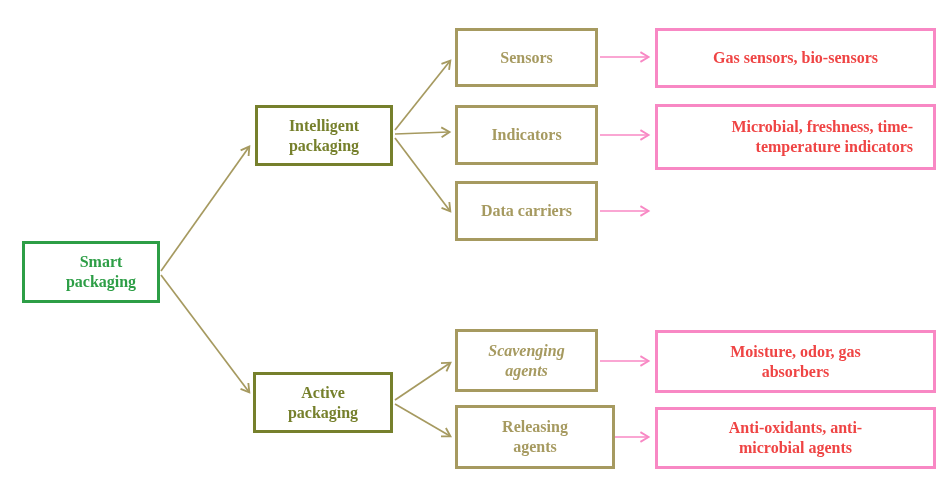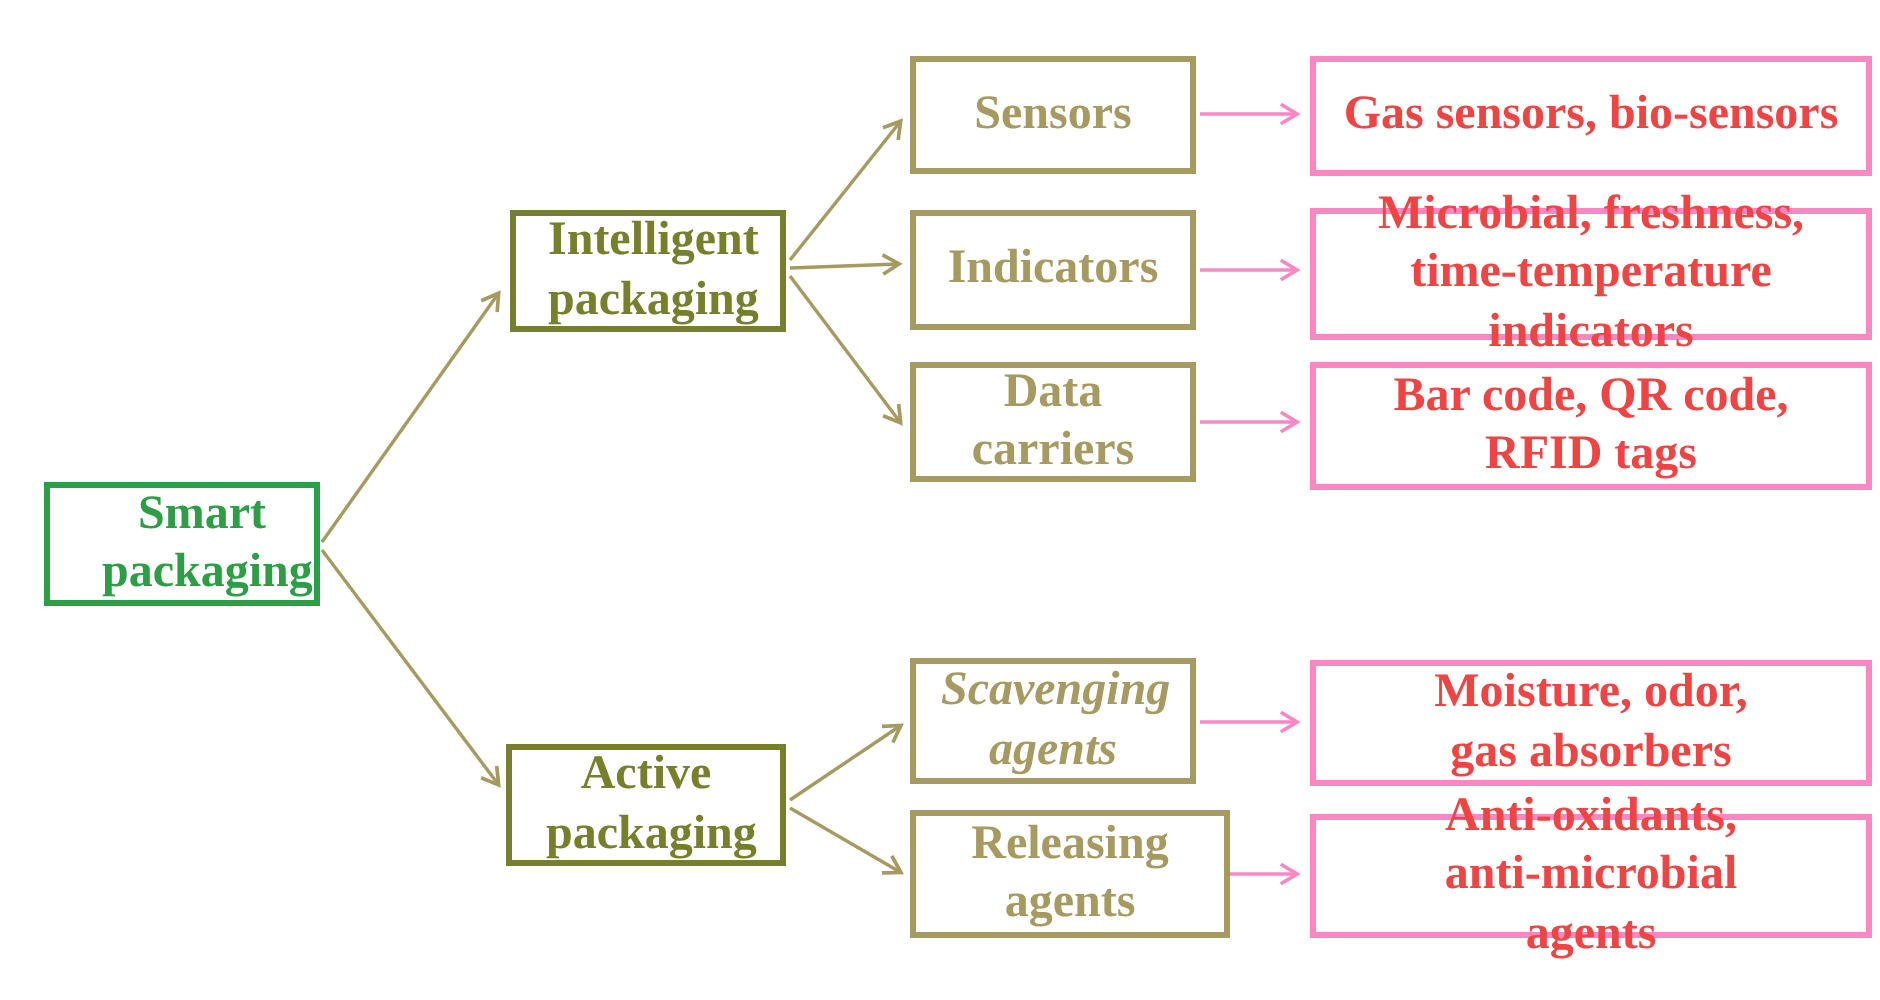--- a/index.html
+++ b/index.html
@@ -25,21 +25,21 @@
   }
   .node {
     position: absolute;
     box-sizing: border-box;
     background: #ffffff;
     display: flex;
     align-items: center;
     justify-content: center;
     text-align: center;
     line-height: 1.22;
-    font-size: 24px;
+    font-size: 16px;
   }
   .node span {
     display: inline-block;
   }
   .node-root {
     border: 3px solid #2d9e46;
     color: #2d9e46;
   }
   .node-branch {
     border: 3px solid #76802c;
@@ -110,24 +110,21 @@
     <span style="max-width:112px;font-style:italic;">Scavenging agents</span>
   </div>
   <div class="node node-category" style="left:455px; top:405px; width:160px; height:64px;">
     <span style="max-width:112px;">Releasing agents</span>
   </div>
 
   <div class="node node-example" style="left:655px; top:28px; width:281px; height:60px;">
     <span style="max-width:260px;">Gas sensors, bio-sensors</span>
   </div>
   <div class="node node-example" style="left:655px; top:104px; width:281px; height:66px;">
-    <span style="max-width:235px;">Microbial, freshness, time-temperature indicators</span>
-  </div>
-  <div class="node node-example" style="left:655px; top:181px; width:281px; height:64px;">
-    <span style="max-width:215px;">Bar code, QR code, RFID tags</span>
+    <span style="max-width:235px;text-align:right;">Microbial, freshness, time-temperature indicators</span>
   </div>
   <div class="node node-example" style="left:655px; top:330px; width:281px; height:63px;">
     <span style="max-width:175px;">Moisture, odor, gas absorbers</span>
   </div>
   <div class="node node-example" style="left:655px; top:407px; width:281px; height:62px;">
     <span style="max-width:175px;">Anti-oxidants, anti-microbial agents</span>
   </div>
 
 </div>
 

